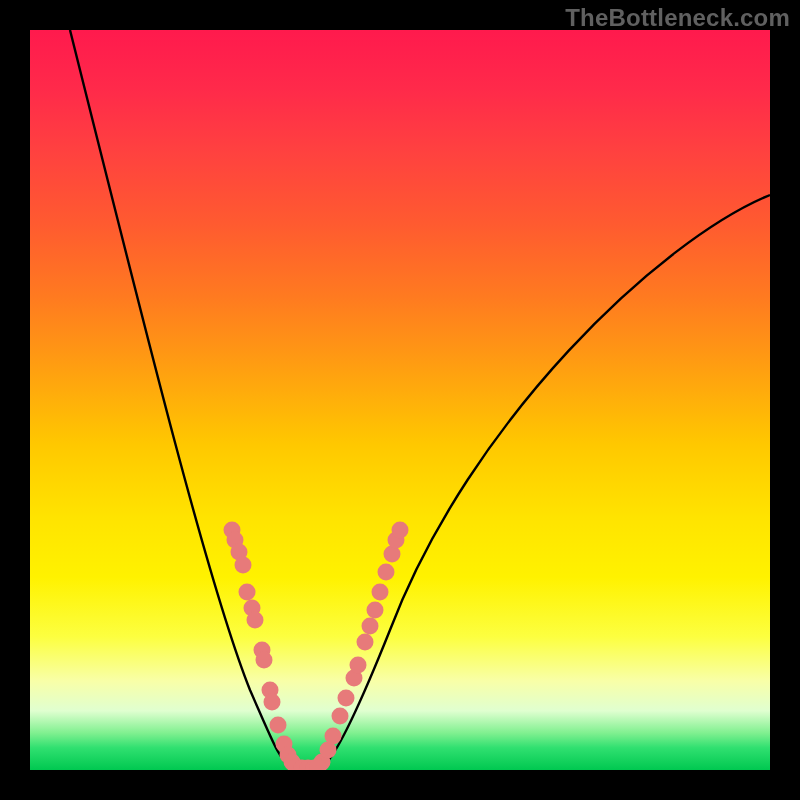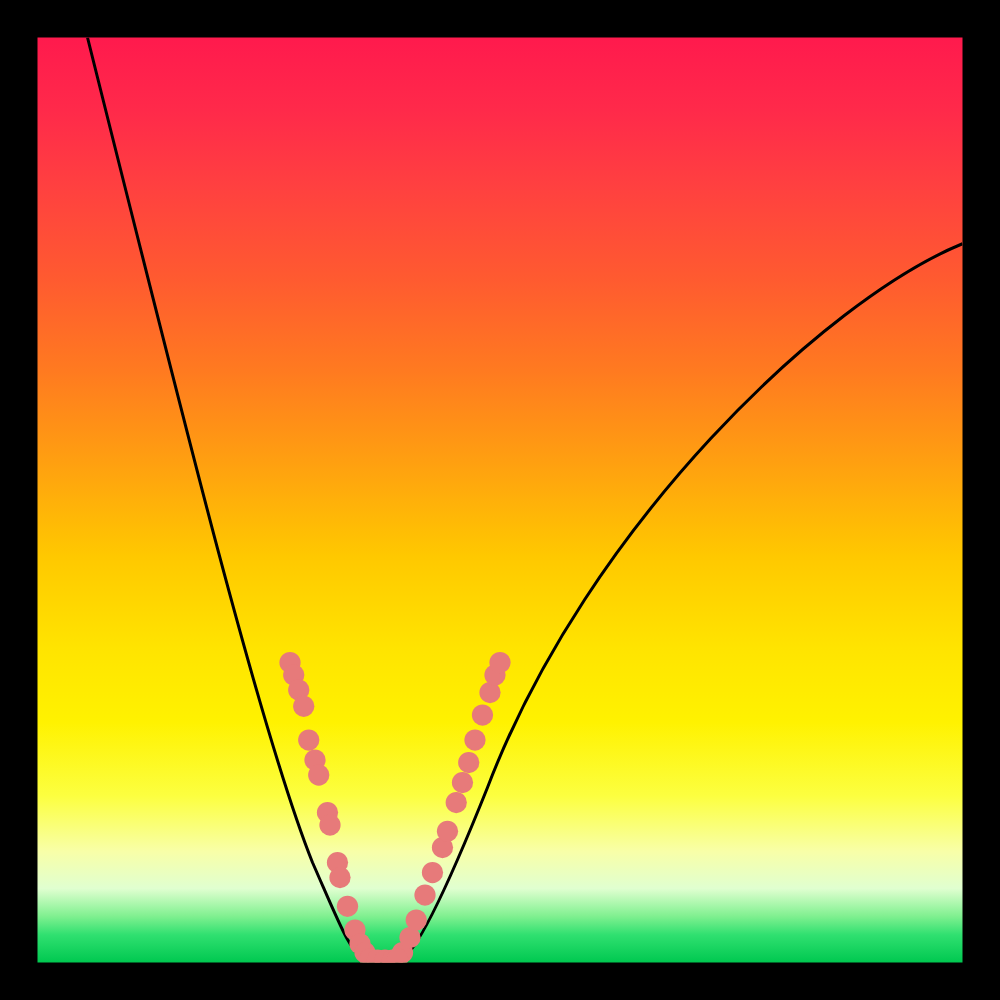--- a/index.html
+++ b/index.html
@@ -56,20 +56,21 @@
     left: 0;
     top: 0;
     width: 740px;
     height: 740px;
   }
 </style>
 </head>
 <body>
 
 <div class="frame">
+  <div class="watermark">TheBottleneck.com</div>
   <div class="plot">
     <svg class="curve" viewBox="0 0 740 740">
       <path fill="none" stroke="#000" stroke-width="2.4" d="M 40 0 C 120 320, 180 560, 220 660 C 242 710, 250 732, 262 738 L 290 738 C 300 735, 320 700, 360 600 C 440 390, 630 210, 740 165"></path>
       <g id="dots">
           <circle cx="202" cy="500" r="8.5" fill="#e77a7a"></circle>
           <circle cx="205" cy="510" r="8.5" fill="#e77a7a"></circle>
           <circle cx="209" cy="522" r="8.5" fill="#e77a7a"></circle>
           <circle cx="213" cy="535" r="8.5" fill="#e77a7a"></circle>
           <circle cx="217" cy="562" r="8.5" fill="#e77a7a"></circle>
           <circle cx="222" cy="578" r="8.5" fill="#e77a7a"></circle>

